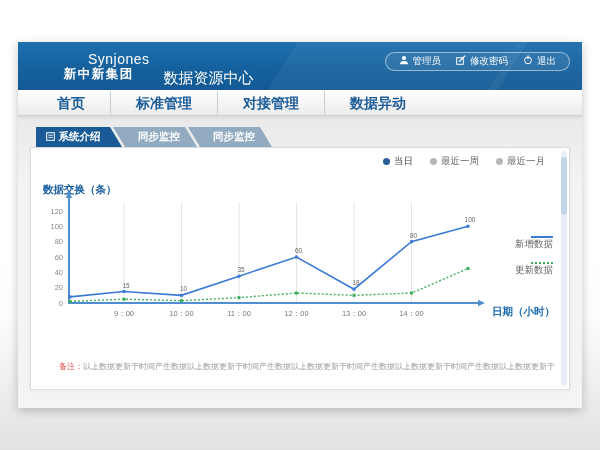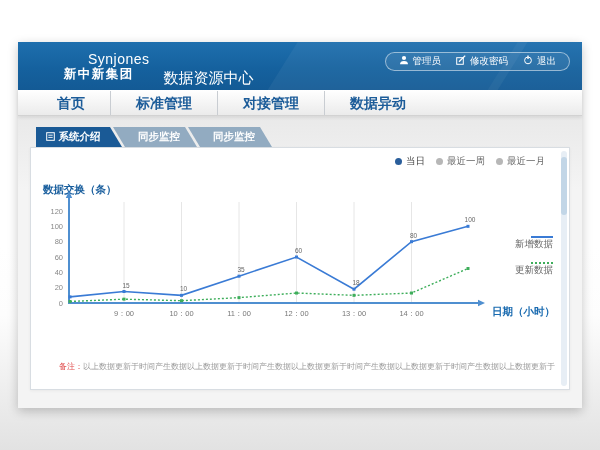--- a/index.html
+++ b/index.html
@@ -48,21 +48,21 @@
   .tab.active { width:86px; background:#1a5a96; font-weight:bold; z-index:3;
                 clip-path:polygon(0 0, 74px 0, 86px 100%, 0 100%); padding-right:12px; }
   .tab.active .tab-label { margin-left:4px; }
   .tab.inactive { width:84px; background:#92abc1; margin-left:-9px; padding-left:8px;
                   clip-path:polygon(0 0, 72px 0, 84px 100%, 12px 100%); }
   .tab.inactive.t2 { z-index:2; } .tab.inactive.t3 { z-index:1; }
 
   .panel { position:absolute; left:12px; right:12px; top:31px; height:243px;
            background:#fff; border:1px solid #d8dde2; box-shadow:0 1px 3px rgba(0,0,0,0.05); }
 
-  .radios { position:absolute; top:7px; right:24px; display:flex; gap:11px; align-items:center;
+  .radios { position:absolute; top:7px; right:24px; display:flex; gap:17px; align-items:center;
             font-size:9.5px; color:#666; }
   .radio-item { display:flex; align-items:center; cursor:pointer; }
   .radio-dot { width:7px; height:7px; border-radius:50%; background:#b7b7b7; margin-right:4px; }
   .radio-item.selected .radio-dot { background:#2a5e9b; }
   .radio-item.selected { color:#444; }
 
   .ylabel { position:absolute; left:12px; top:23px; color:#1a5f9e; font-size:10.5px; font-weight:bold;margin-top:12px; }
   #chart-svg { position:absolute; left:10px; top:40px; width:470px; height:135px; }
   #chart-svg text { font-family:"Liberation Sans", sans-serif; }
   .xlabel { position:absolute; right:14px; top:157px; color:#1a6bb0; font-size:10.5px; font-weight:bold; }

